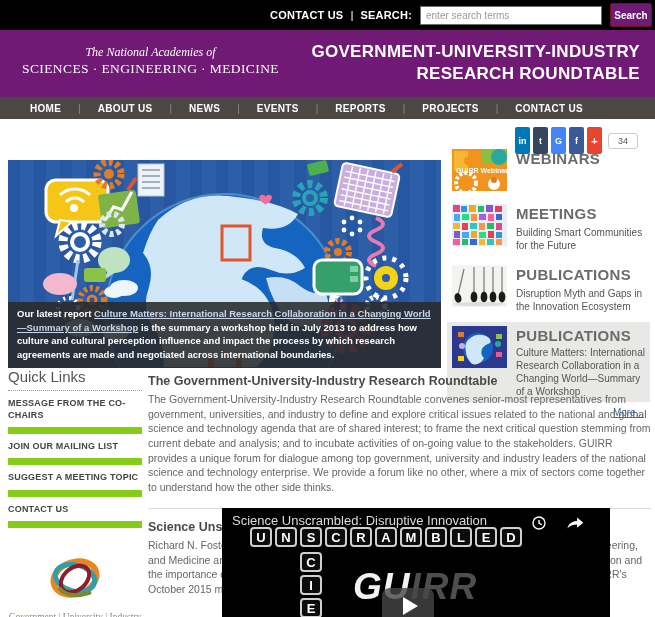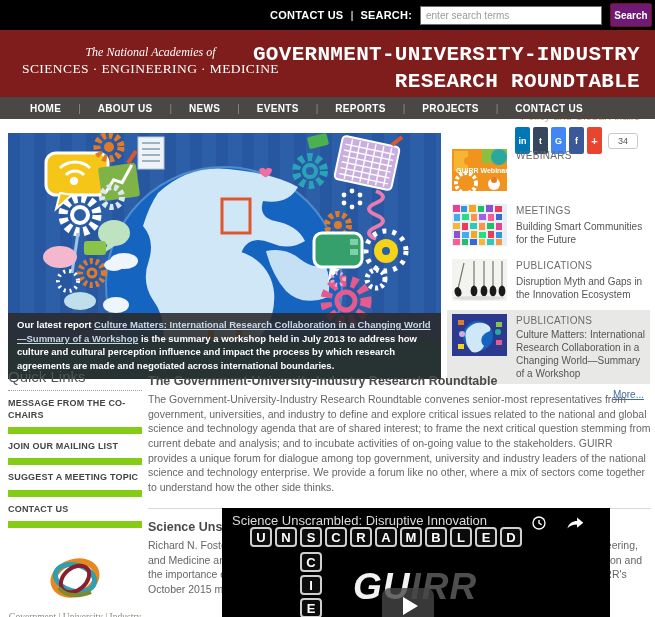--- a/index.html
+++ b/index.html
@@ -13,55 +13,55 @@
   .topbar-label { color:#fff; font-weight:bold; font-size:11px; letter-spacing:.2px; }
   .topbar-sep { color:#bbb; font-size:11px; margin:0 7px; font-weight:bold; }
   .search-input { width:182px; height:19px; font-size:10px; border:1px solid #6d6d6d; padding:2px 5px;
                   margin-left:8px; color:#333; font-family:"Liberation Sans",sans-serif; }
   .search-input::placeholder { color:#9a9a9a; }
   .search-btn { background:#701a75; color:#fff; font-size:10px; font-weight:bold; border:1px solid #6d1215;
                 border-radius:2px; width:42px; height:24px; margin:0 3px 0 8px; cursor:pointer;
                 font-family:"Liberation Sans",sans-serif; }
 
   
-  .masthead { position:absolute; top:30px; left:0; width:655px; height:73px; background:#7f1d1d; }
+  .masthead { position:absolute; top:30px; left:0; width:655px; height:73px; background:#701a75; }
   .nas-logo { position:absolute; left:22px; top:15px; color:#fff; text-align:center; cursor:pointer; }
   .nas-line1 { font-family:"Liberation Serif", serif; font-style:italic; font-size:12px; }
   .nas-line2 { font-family:Liberation Serif, serif; font-size:13.5px; letter-spacing:.4px; margin-top:1px; }
   .mast-right { position:absolute; right:15px; top:11px; text-align:right; }
-  .mast-title { color:#fff; font-size:21px; font-weight:bold; letter-spacing:.3px; line-height:1.3;font-family:Liberation Mono, monospace; }
+  .mast-title { color:#fff; font-size:17px; font-weight:bold; letter-spacing:.3px; line-height:1.3; }
   .mast-sub { color:#d9aa6e; font-size:11px; margin-top:14px; }
 
   
   .nav { position:absolute; top:97px; left:0; width:655px; height:22px; background:#4b4744;
          display:flex; align-items:center; padding-left:30px; }
   .nav-item { color:#fff; font-size:10px; font-weight:bold; letter-spacing:.3px; text-decoration:none; cursor:pointer; }
   .nav-sep { color:#8f8b88; font-size:10px; margin:0 17px; }
 
   
   .social { position:absolute; top:127px; right:17px; display:flex; gap:3px; align-items:center; }
   .social-icon { width:15px; height:27px; border-radius:2px; color:#fff; font-size:9px; font-weight:bold;
                  display:flex; align-items:center; justify-content:center; cursor:pointer; }
   .ic-li { background:#0077b5; } .ic-tu { background:#36465d; } .ic-gp { background:#4285f4; }
   .ic-fb { background:#3b5998; } .ic-sh { background:#e8442e; font-size:11px; }
   .count-box { border:1px solid #c9c9c9; border-radius:3px; background:#fff; color:#555;
                font-size:9px; padding:2px 9px; margin-left:3px; }
 
   
-  .hero { position:absolute; left:8px; top:133px; width:433px; height:246px; overflow:hidden; background:#0f766e; }
+  .hero { position:absolute; left:8px; top:160px; width:433px; height:208px; overflow:hidden; background:#0f766e; }
   .hero-caption { position:absolute; left:0; right:0; bottom:0; background:rgba(42,42,42,.88);
                   color:#fff; font-size:9.5px; line-height:1.45; padding:5px 9px 6px; font-weight:bold; }
   .hero-caption .cap-link { color:#c7d6e8; text-decoration:underline; cursor:pointer; }
 
   
   .news { position:absolute; left:447px; top:145px; width:203px; }
   .news-item { display:flex; gap:9px; padding:4px 5px; margin-bottom:5px; cursor:pointer; }
   .news-item.highlighted { background:#e8e8e6; }
   .thumb { width:55px; height:42px; flex:none; overflow:hidden; }
-  .news-cat { font-size:10px; font-weight:normal; color:#6b6b6b; letter-spacing:.3px; margin:1px 0 4px; }
+  .news-cat { font-size:15px; font-weight:bold; color:#6b6b6b; letter-spacing:.3px; margin:1px 0 4px; }
   .news-title { font-size:10px; color:#555; line-height:1.3; }
   .news-item.highlighted .news-cat { margin-bottom:2px; }
   .more-link { display:block; text-align:right; color:#3c6ca8; font-size:10px;
                text-decoration:underline; margin-top:4px; padding-right:6px; cursor:pointer; }
 
   
   .leftcol { position:absolute; left:8px; top:365px; width:134px; }
   .panel-title { font-size:15px; color:#555; padding:3px 0 5px; border-bottom:1px dotted #9a9a9a; }
   .ql-item { font-size:9px; font-weight:bold; color:#444; padding:6px 0 6px; border-bottom:7px solid #84cc16;
              line-height:1.35; letter-spacing:.2px; cursor:pointer; }

